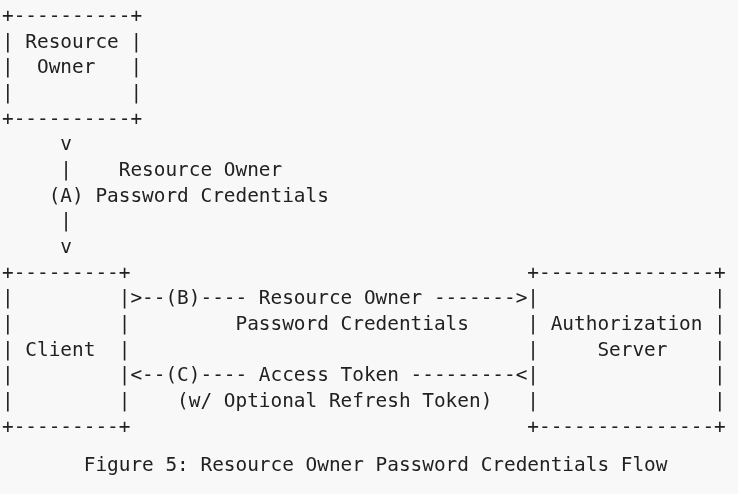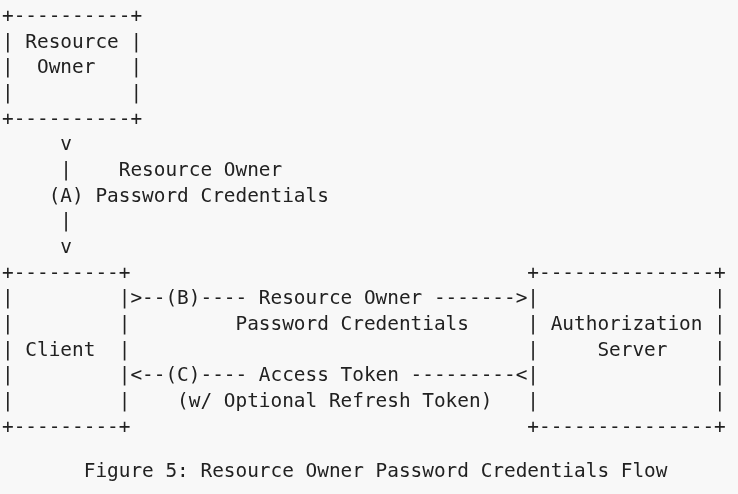--- a/index.html
+++ b/index.html
@@ -19,21 +19,21 @@
   .ascii {
     margin: 0;
     padding: 0;
     font-family: "DejaVu Sans Mono", "Liberation Mono", monospace;
     font-size: 19.4px;
     line-height: 25.65px;
     white-space: pre;
     letter-spacing: 0;
   }
   .caption {
-    margin-top: 19px;  
+    margin-top: 13px;  
     margin-left: 7ch;     
   }
 </style>
 </head>
 <body style="--bg: #f8f8f8; --fg: #212121;">
 
 <div class="page">
   <pre class="ascii">+----------+
 | Resource |
 |  Owner   |

